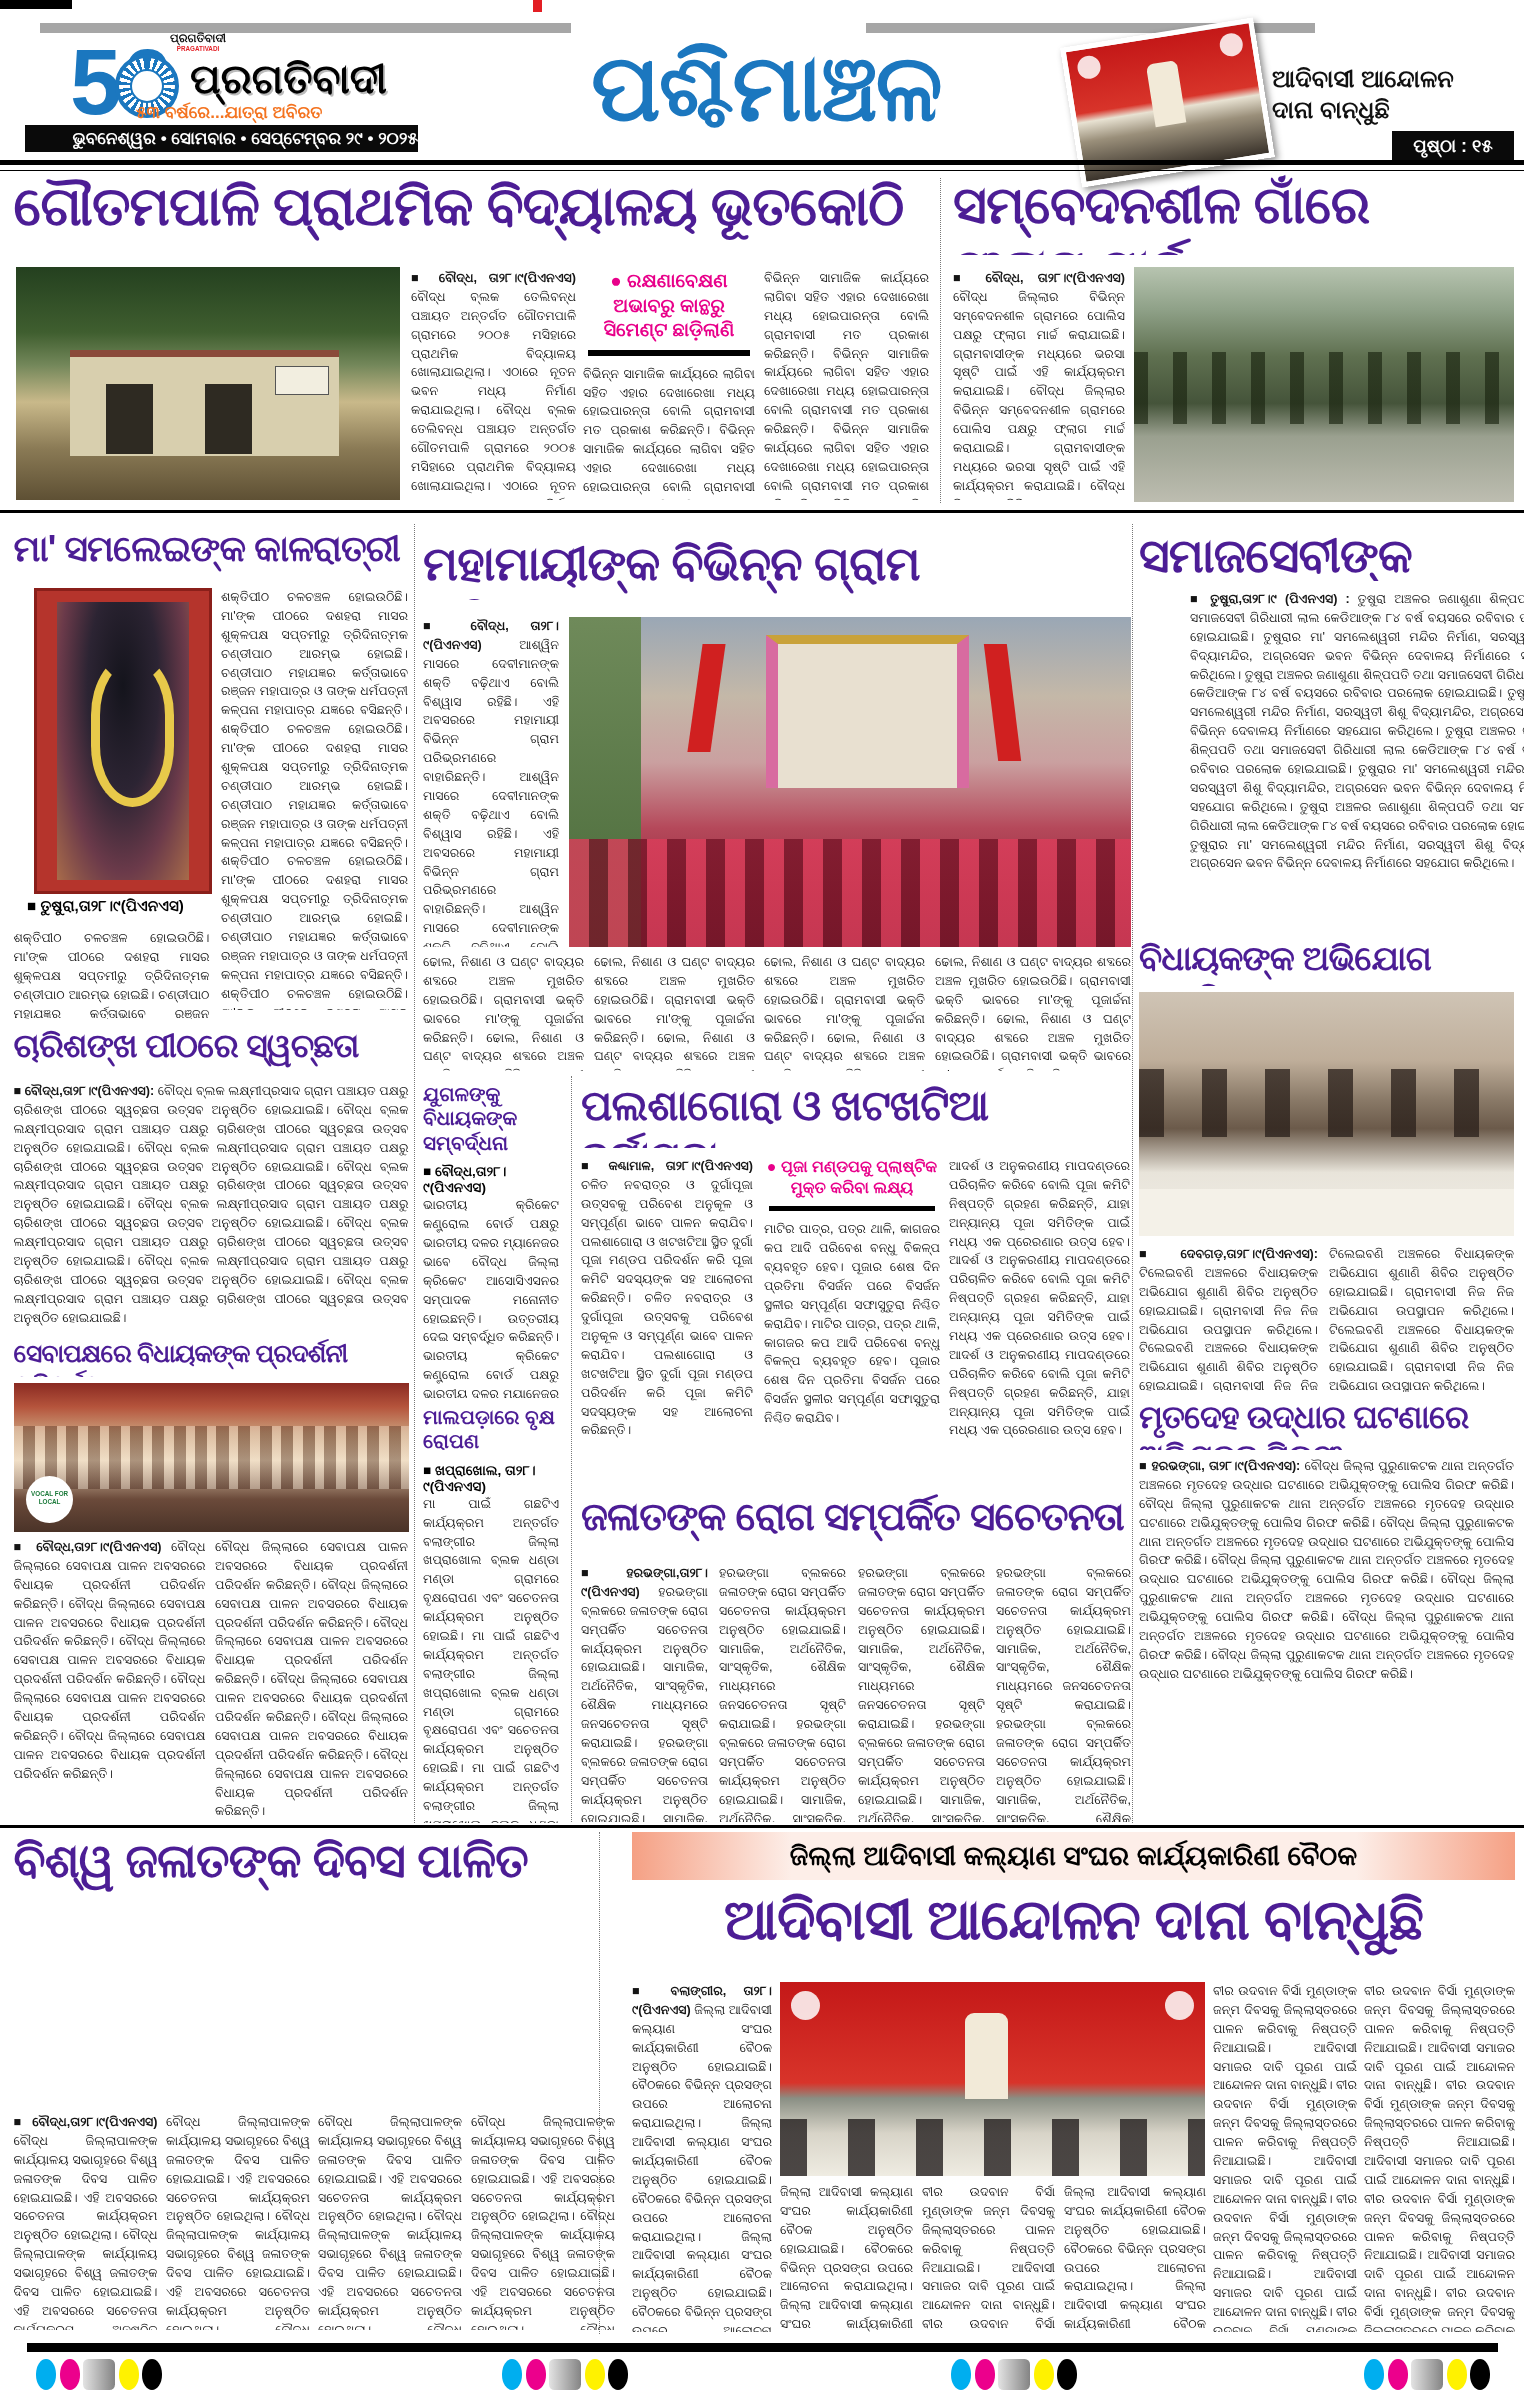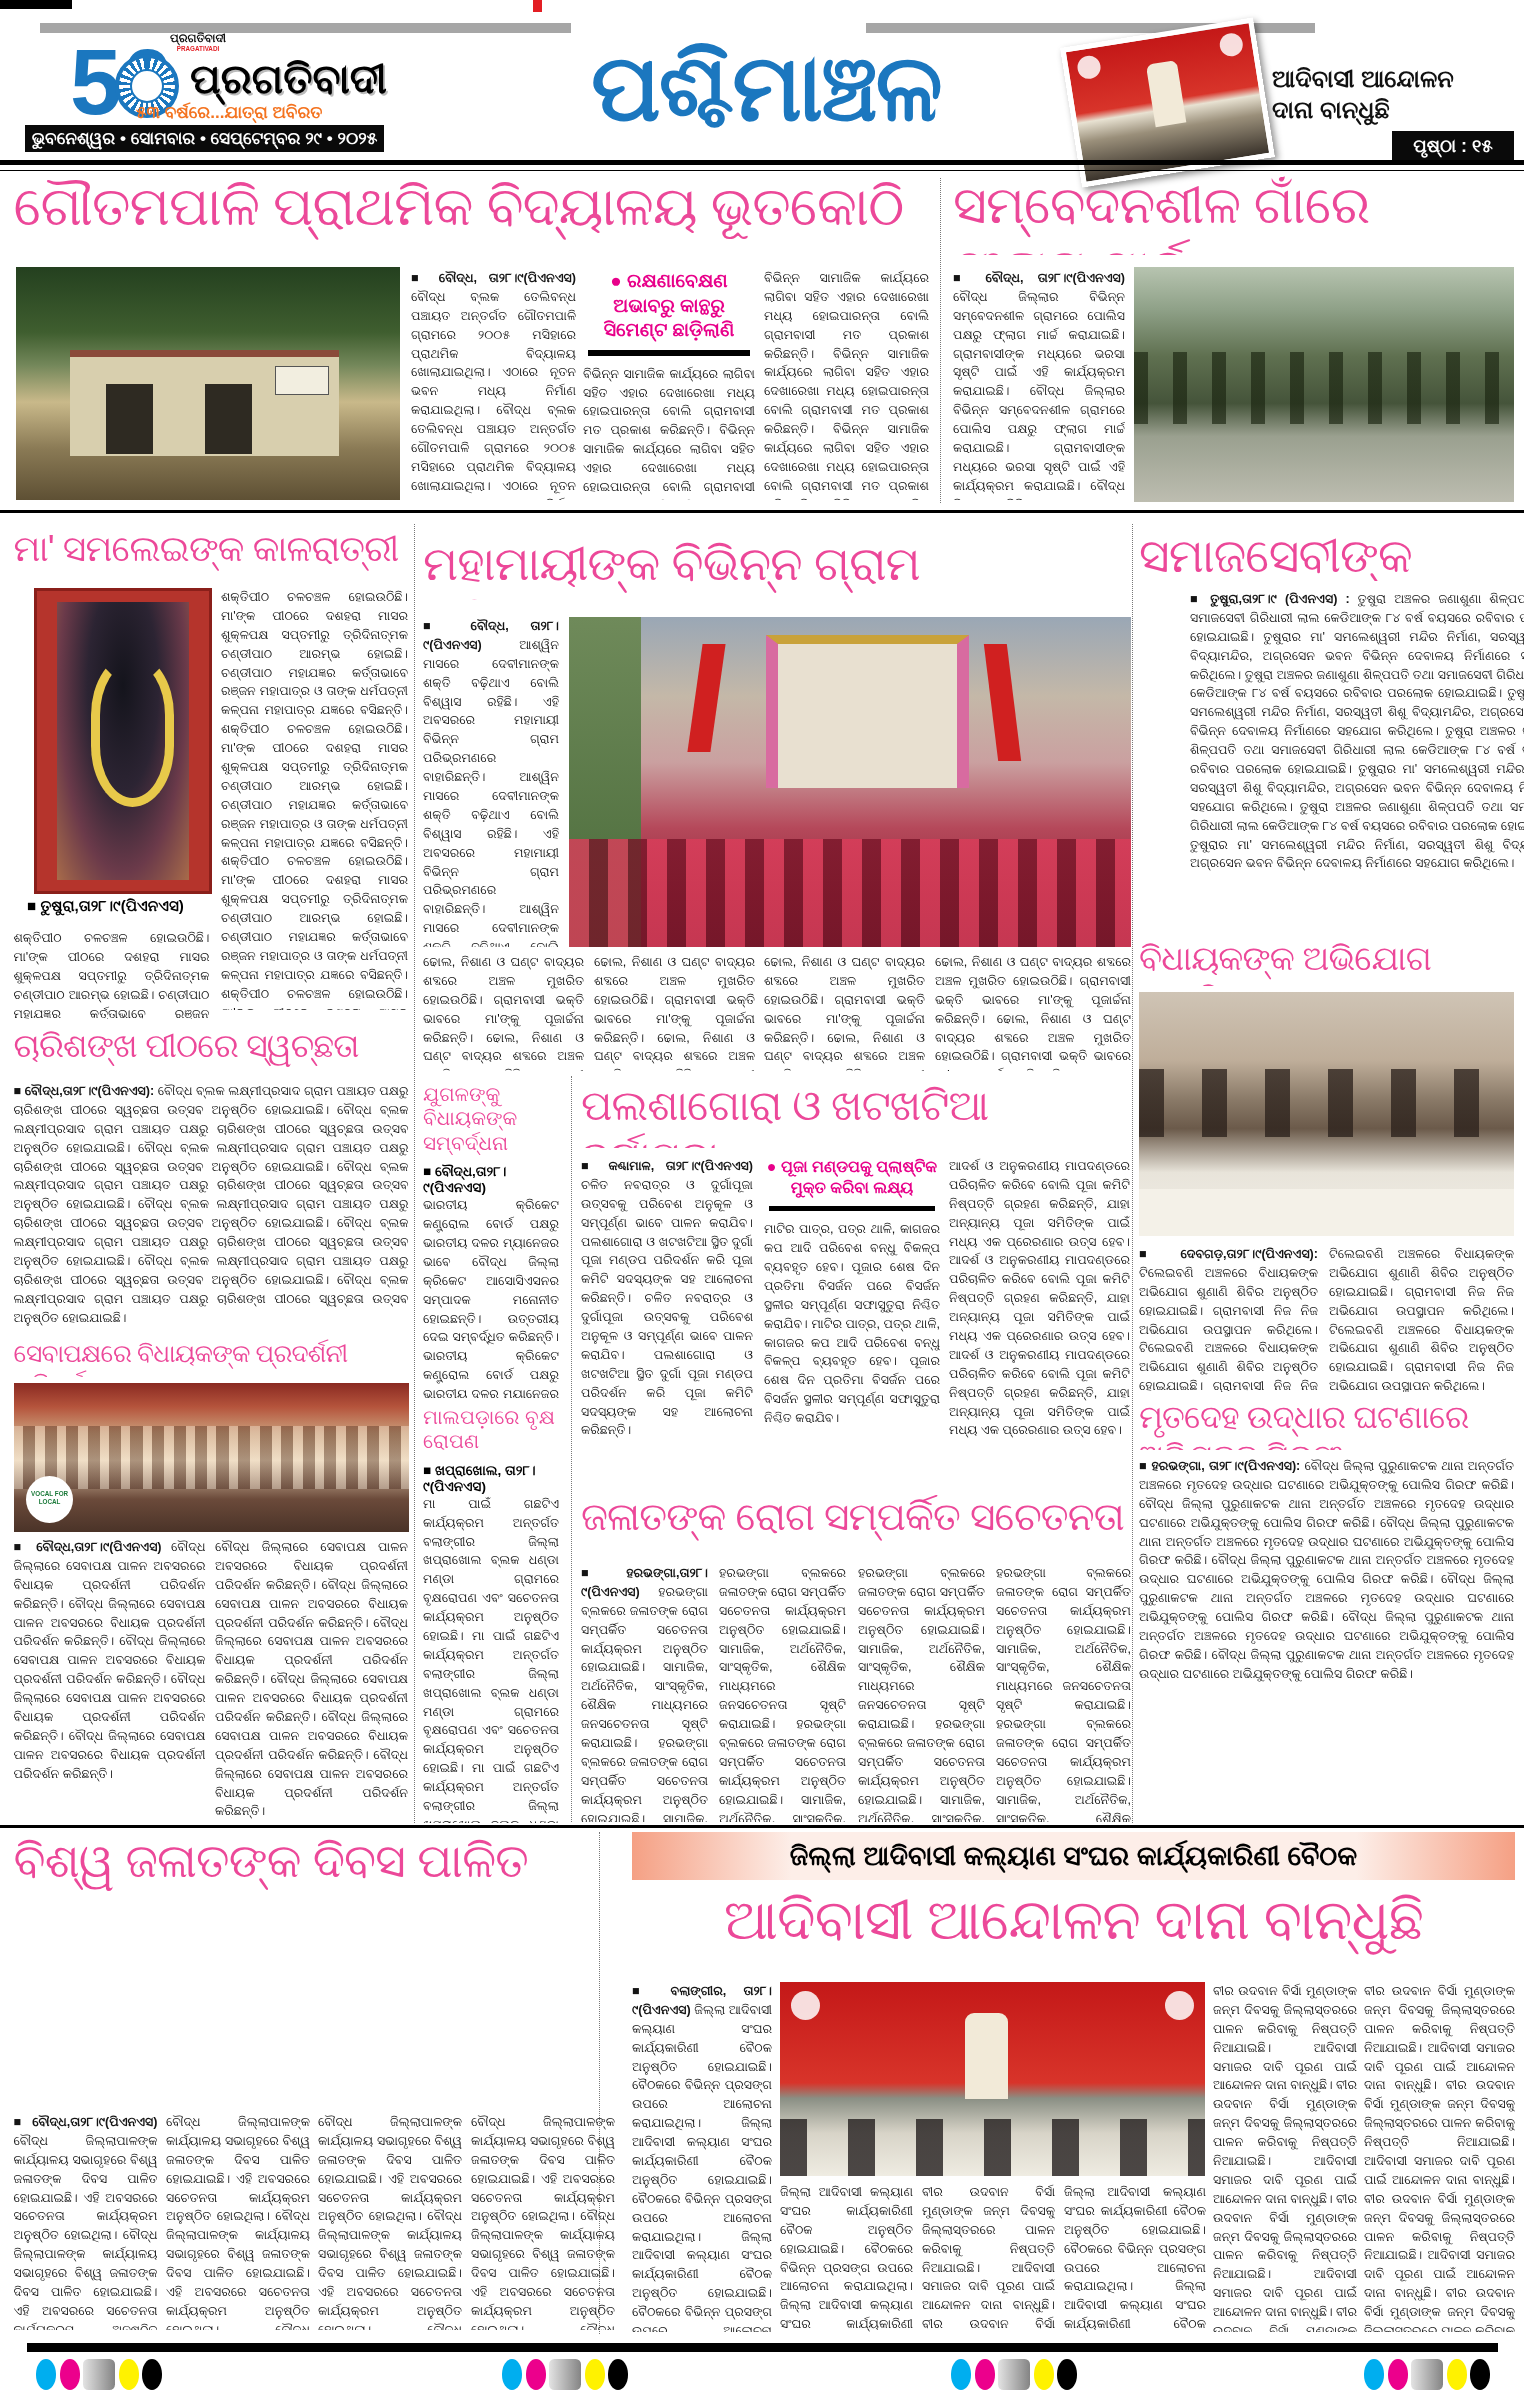--- a/index.html
+++ b/index.html
@@ -1,19 +1,19 @@
 <!DOCTYPE html>
 <html style="font-size:14.4px"><head>
 <meta charset="utf-8">
 <style>
   html,body{margin:0;padding:0;background:#e8e8e8;}
   .page{position:relative;width:1525px;height:2401px;background:#ffffff;overflow:hidden;
         font-family:"Liberation Sans",sans-serif;color:#111;}
   .abs{position:absolute;}
-  .hl{font-weight:normal;color:#ec4899;line-height:1.22;letter-spacing:-0.9px;overflow:hidden;}
+  .hl{font-weight:bold;color:#4c1d95;line-height:1.22;letter-spacing:-0.9px;overflow:hidden;}
   .bd{font-size:12.6px;line-height:1.5;text-align:justify;color:#141414;overflow:hidden;}
   .bd .dl{font-weight:bold;}
   .dl-b{font-weight:bold;font-size:13.5px;color:#000;}
   .dotv{width:0;border-left:1.8px dotted #777;}
   .rule{background:#000;}
   .photo{overflow:hidden;}
   .kick{color:#e8008a;font-weight:bold;text-align:center;line-height:1.3;}
   .kickbar{height:5.4px;background:#000;margin:7.2px 5.4px 9px 5.4px;}
   
   .graybar{background:#a6a6a6;height:10px;}
@@ -48,21 +48,21 @@
     <div style="font-size:6.3px;color:#e31e24;font-weight:bold;">PRAGATIVADI</div>
   </div>
   <div class="abs" style="left:70px;top:36px;font-size:93px;font-weight:bold;color:#1b77bf;line-height:1;">50</div>
   <div class="abs emblem" style="left:115px;top:54px;width:56px;height:56px;">
     <div class="emblem-core"></div>
   </div>
   <div class="abs" style="left:72px;top:131px;font-size:7.2px;color:#777;">1971-2021</div>
   <div class="abs" style="left:72px;top:139px;font-size:13.5px;font-weight:bold;color:#1b77bf;">YEARS</div>
   <div class="abs" style="left:190px;top:56px;font-size:41px;font-weight:bold;color:#000;text-shadow:1.8px 1.8px 0 #bbb;">ପ୍ରଗତିବାଦୀ</div>
   <div class="abs" style="left:136px;top:103px;font-size:17px;font-weight:bold;color:#f4731f;">୫୩ ବର୍ଷରେ...ଯାତ୍ରା ଅବିରତ</div>
-  <div class="abs datebar" style="left:25px;top:125px;width:359px;height:27px;font-size:17px;line-height:27px;">ଭୁବନେଶ୍ୱର • ସୋମବାର • ସେପ୍ଟେମ୍ବର ୨୯ • ୨୦୨୫</div>
+  <div class="abs datebar" style="left:25px;top:125px;width:393px;height:27px;font-size:17px;line-height:27px;text-align:right;">ଭୁବନେଶ୍ୱର • ସୋମବାର • ସେପ୍ଟେମ୍ବର ୨୯ • ୨୦୨୫</div>
 
   <div class="abs pagetitle" style="left:425px;top:25px;width:682px;height:129px;font-size:93px;line-height:126px;">ପଶ୍ଚିମାଞ୍ଚଳ</div>
 
   <div class="abs tiltphoto photo" style="left:1070px;top:32px;width:185px;height:131px;background:linear-gradient(180deg,#c41818 0%,#d8342a 48%,#e8e2d2 55%,#9a8f7a 70%,#3a332b 100%);">
     <div class="abs" style="left:9px;top:7.2px;width:23px;height:23px;border-radius:50%;background:#fff;opacity:.85;"></div>
     <div class="abs" style="right:9px;top:7.2px;width:23px;height:23px;border-radius:50%;background:#fff;opacity:.85;"></div>
     <div class="abs" style="left:77px;top:25px;width:30.5px;height:63px;background:#f2ead8;border-radius:7.2px 7.2px 0 0;"></div>
   </div>
   <div class="abs" style="left:1272px;top:63px;width:197px;font-size:24px;font-weight:bold;line-height:1.3;">
     <div>ଆଦିବାସୀ ଆନ୍ଦୋଳନ</div>

